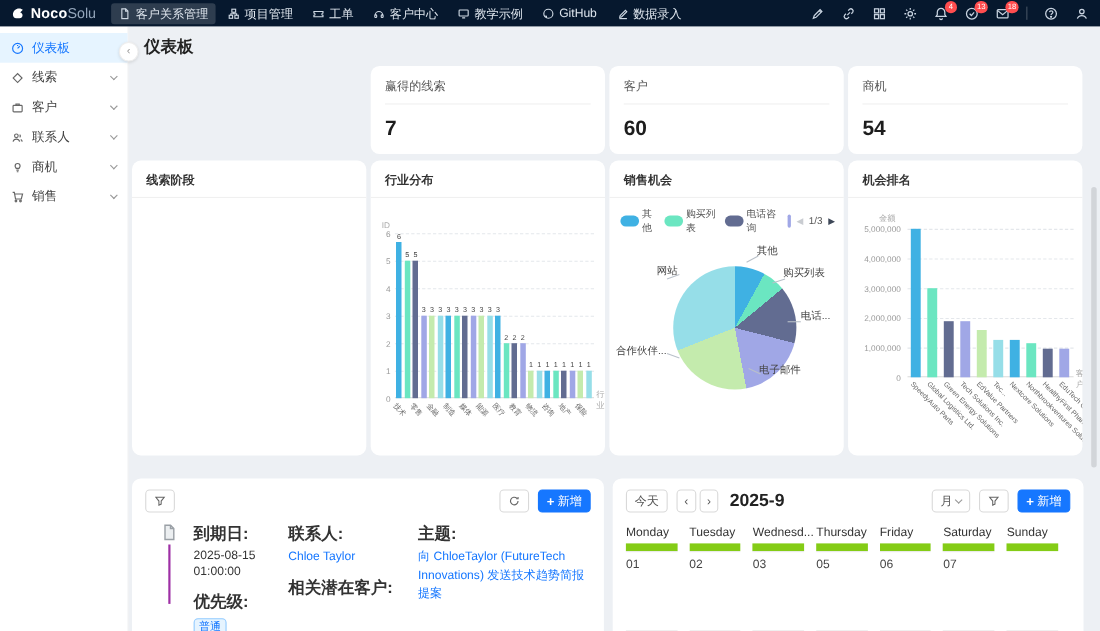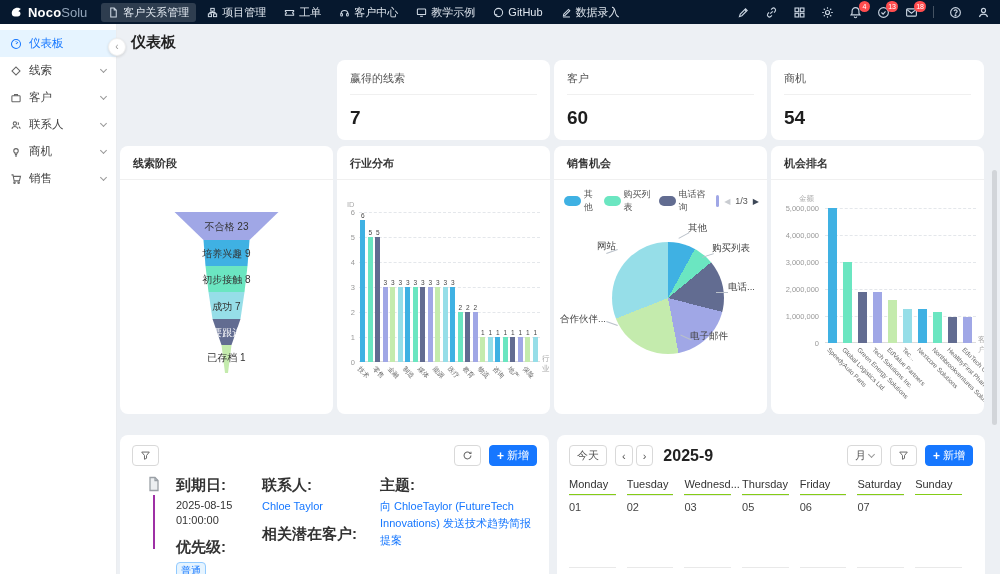--- a/index.html
+++ b/index.html
@@ -106,21 +106,21 @@
   .f-label { font-size:15px; font-weight:bold; color:#333; margin-bottom:3px; }
   .f-val { font-size:11px; color:#333; line-height:1.4; }
   .f-link { font-size:11px; color:#1677ff; line-height:1.55; cursor:pointer; }
   .prio-badge { display:inline-block; border:1px solid #91caff; background:#e6f4ff; color:#1677ff;
     font-size:10px; padding:0 4px; border-radius:4px; line-height:15px; cursor:default; }
 
   
   .cal-title { font-size:16px; font-weight:bold; color:#222; margin-left:2px; }
   .cal-head { display:flex; margin-top:12px; }
   .wd { width:57.7px; font-size:11px; color:#333; }
-  .wd .t { display:block; padding-bottom:4px; border-bottom:1px solid #84cc16; margin-right:11px; }
+  .wd .t { display:block; padding-bottom:4px; border-bottom:7px solid #84cc16; margin-right:11px; }
   .cal-row { display:flex; }
   .dcell { width:57.7px; height:72px; cursor:pointer; }
   .dcell .line { height:1px; background:#e9e9e9; margin-right:11px; }
   .dcell .num { font-size:11px; color:#444; padding-top:5px; }
 
   .scrollthumb { position:absolute; right:3px; top:146px; width:5px; height:255px;
     background:#d2d5d9; border-radius:3px; }
 </style>
 </head>
 <body>
@@ -316,36 +316,20 @@
     <div class="kpi-title">客户</div>
     <div class="kpi-value">60</div>
   </div>
   <div class="card kpi p4">
     <div class="kpi-title">商机</div>
     <div class="kpi-value">54</div>
   </div>
 
   <div class="card chart-card p1">
     <div class="chart-title">线索阶段</div>
-    <div class="chart-body">
-        <div id="funnel-box">
-          <div class="fseg" style="top: 0px; height: 28px; background: rgb(160, 167, 230); clip-path: polygon(10% 0px, 90% 0px, 67.6923% 100%, 32.3077% 100%);"></div>
-          <div class="flab" style="top: 8px;">不合格 23</div>
-          <div class="fseg" style="top: 28px; height: 26px; background: rgb(63, 177, 227); clip-path: polygon(32.3077% 0px, 67.6923% 0px, 66.1538% 100%, 33.8462% 100%);"></div>
-          <div class="flab" style="top: 35px;">培养兴趣 9</div>
-          <div class="fseg" style="top: 54px; height: 26px; background: rgb(107, 230, 193); clip-path: polygon(33.8462% 0px, 66.1538% 0px, 63.8462% 100%, 36.1538% 100%);"></div>
-          <div class="flab" style="top: 61px;">初步接触 8</div>
-          <div class="fseg" style="top: 80px; height: 27px; background: rgb(150, 222, 232); clip-path: polygon(36.1538% 0px, 63.8462% 0px, 60.7692% 100%, 39.2308% 100%);"></div>
-          <div class="flab" style="top: 87.5px;">成功 7</div>
-          <div class="fseg" style="top: 107px; height: 26px; background: rgb(98, 108, 145); clip-path: polygon(39.2308% 0px, 60.7692% 0px, 53.8462% 100%, 46.1538% 100%);"></div>
-          <div class="flab" style="color: rgb(255, 255, 255); top: 114px;">需要跟进 6</div>
-          <div class="fseg" style="top: 133px; height: 28px; background: rgb(196, 235, 173); clip-path: polygon(46.1538% 0px, 53.8462% 0px, 51.1538% 100%, 48.8462% 100%);"></div>
-          <div class="flab" style="top: 139px;">已存档 1</div>
-        </div>
-      </div>
   </div>
 
   <div class="card chart-card p2">
     <div class="chart-title">行业分布</div>
     <div class="chart-body" id="ind-body">
         <span class="axis-name" style="left: 10px; top: 20px;">ID</span>
         <span class="axis-name" style="left: 205px; top: 174px;">行业</span>
         <span class="ytick" style="left: 4px; width: 14px; top: 178px;">0</span>
         <span class="ytick" style="left: 4px; width: 14px; top: 153px;">1</span>
         <span class="ytick" style="left: 4px; width: 14px; top: 128px;">2</span>

